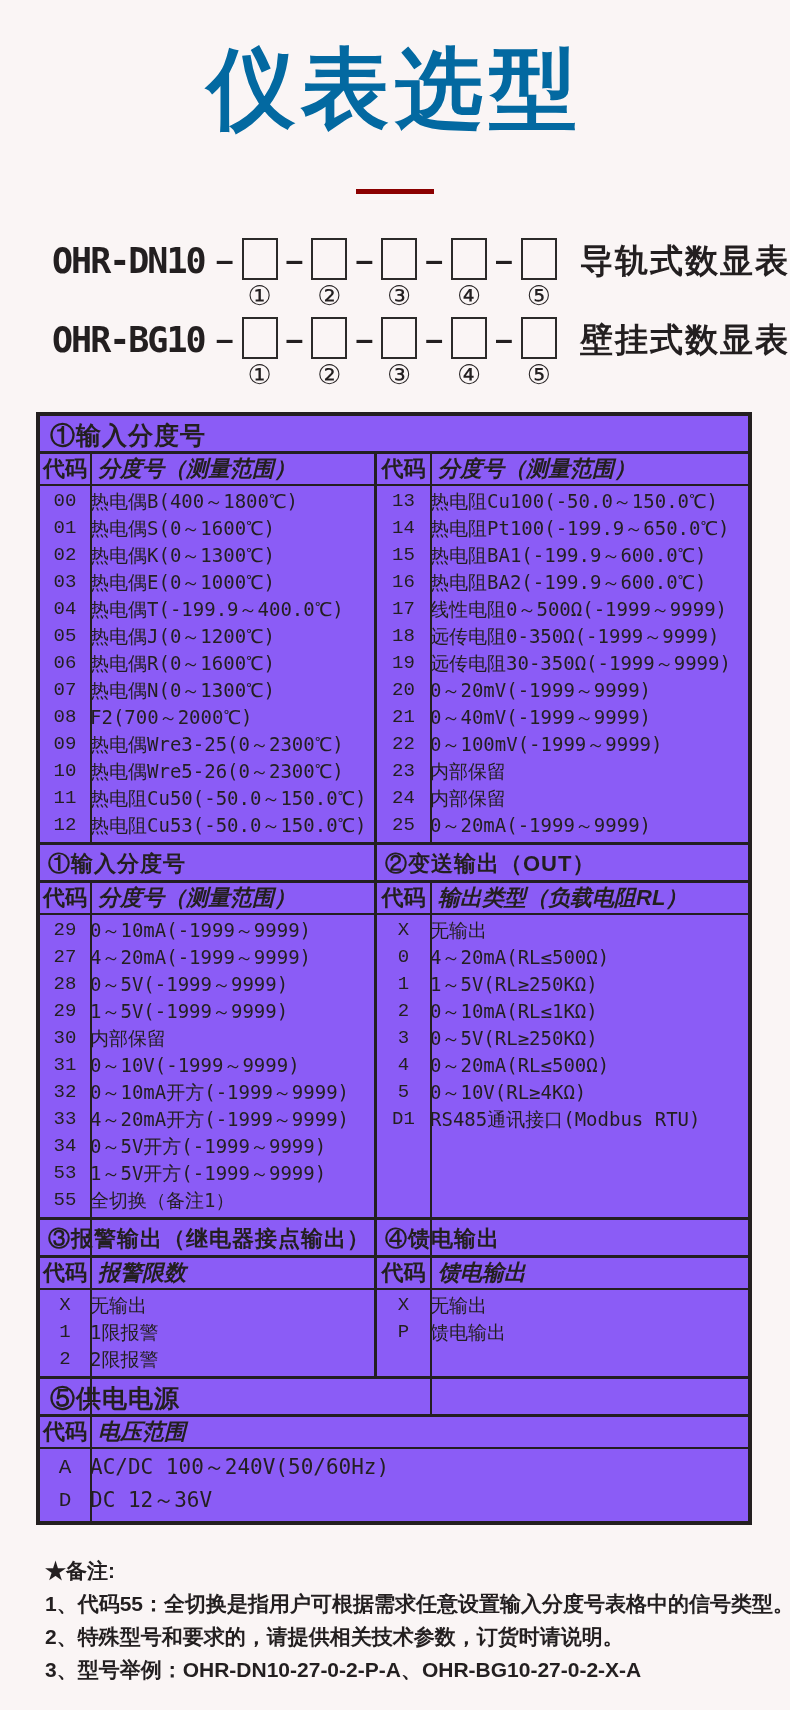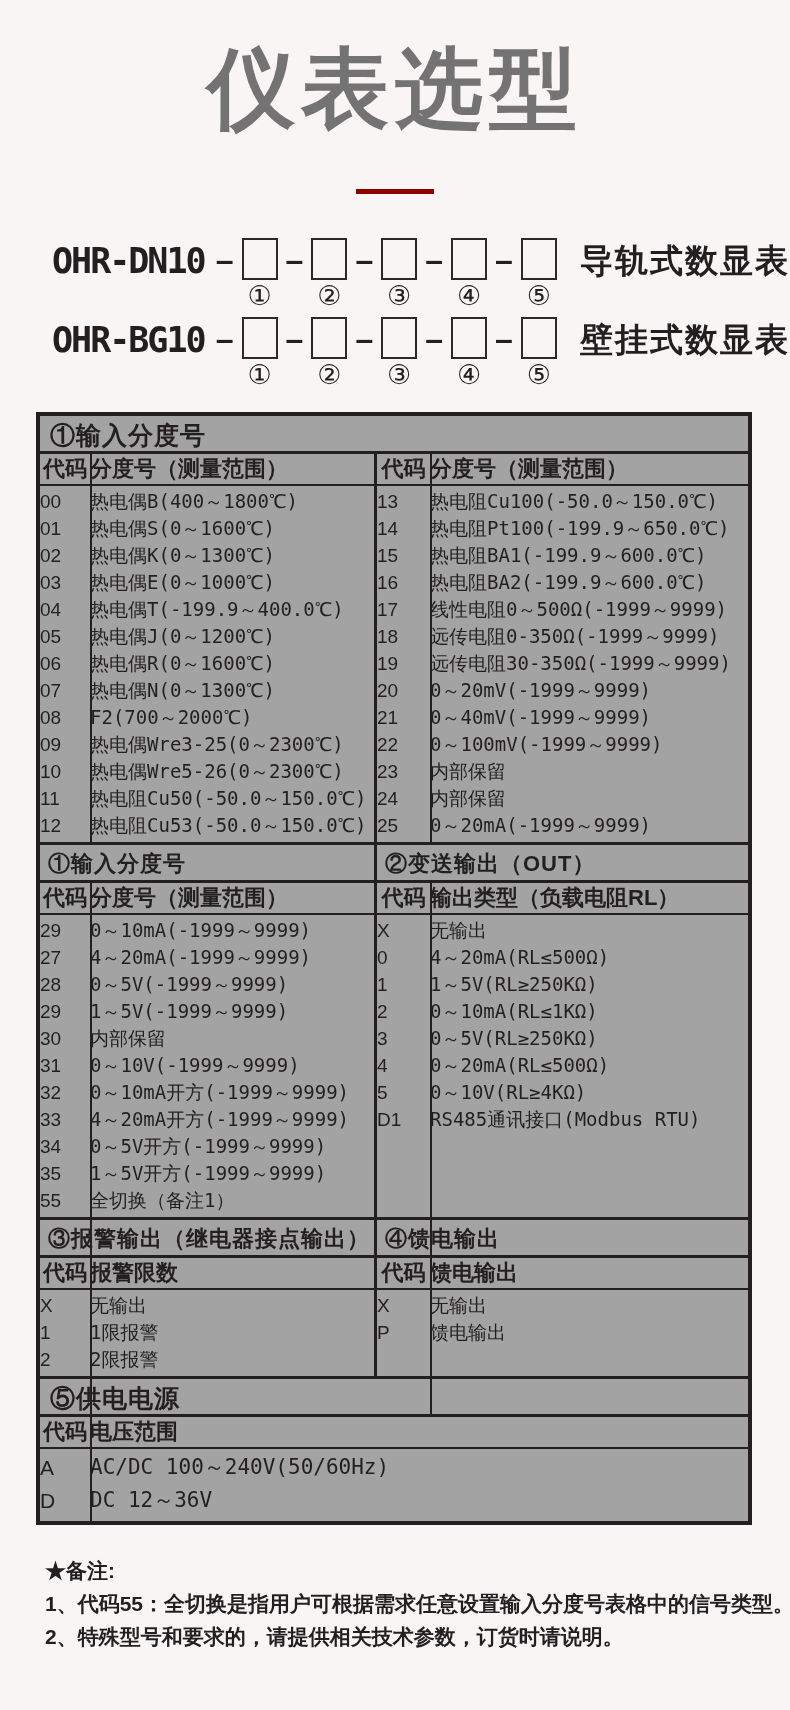--- a/index.html
+++ b/index.html
@@ -12,21 +12,21 @@
     overflow: hidden;
   }
   
   .page-title {
     text-align: center;
     font-size: 88px;
     font-weight: 900;
     letter-spacing: 6px;
     padding-top: 40px;
     line-height: 1.12;
-    color: #737373;
+    color: #0369a1;
   }
   .red-rule {
     width: 78px; height: 5px;
     background: #8b0000;
     margin: 50px auto 0 auto;
   }
   
   .models { margin: 44px 0 0 52px; }
   .model-row { display: flex; align-items: flex-start; margin-bottom: 4px; justify-content: space-between; }
   .model-prefix {
@@ -47,21 +47,21 @@
   .circ { font-size: 27px; line-height: 33px; }
   .model-label {
     font-size: 33px; font-weight: 700; line-height: 46px;
     margin-left: 20px; letter-spacing: 2px; white-space: nowrap;
   }
   
   .seltable {
     width: 716px;
     margin: 20px 0 0 36px;
     border: 4px solid #231f20;
-    background: #a3a3a3;
+    background: #8b5cf6;
   }
   .section + .section { border-top: 3px solid #231f20; }
   .sec-title {
     font-size: 25px; font-weight: 700;
     line-height: 38px; height: 38px;
     padding-left: 10px; letter-spacing: 1px;
     border-bottom: 3px solid #231f20;
     white-space: nowrap; overflow: hidden;
   }
   .split { display: grid; grid-template-columns: 334px 1fr; }
@@ -74,30 +74,31 @@
   }
   .half-body.w53::before { left: 53px; }
   .hdr-row {
     display: grid; grid-template-columns: 50px 1fr;
     border-bottom: 2px solid #231f20;
     font-weight: 700; font-size: 22px; line-height: 30px; height: 32px;
     white-space: nowrap;
   }
   .w53 .hdr-row { grid-template-columns: 53px 1fr; }
   .hdr-code { text-align: center; }
-  .hdr-desc { overflow: hidden; }
+  .hdr-desc { padding-left: 8px; overflow: hidden; font-style: italic; }
   .rows { padding: 2px 0 3px 0; }
   .trow {
     display: grid; grid-template-columns: 50px 1fr;
     font-size: 19px; line-height: 27px; height: 27px;
     white-space: nowrap;
   }
   .w53 .trow { grid-template-columns: 53px 1fr; }
   .tcell.code {
-    font-family: Liberation Sans, sans-serif;
+    text-align: center;
+    font-family: Liberation Mono, monospace;
   }
   .tcell.desc {
     padding-left: 0; overflow: hidden;
     font-family: "DejaVu Sans Mono", monospace;
   }
   .power .trow { font-size: 21px; line-height: 33px; height: 33px; }
   .power .rows { padding: 2px 0 4px 0; }
   
   .notes { margin: 30px 0 0 45px; font-size: 21px; font-weight: 700; }
   .notes .note-title { line-height: 32px; }
@@ -366,21 +367,21 @@
               </div>
               <div class="trow">
                 <div class="tcell code">33</div>
                 <div class="tcell desc">4～20mA开方(-1999～9999)</div>
               </div>
               <div class="trow">
                 <div class="tcell code">34</div>
                 <div class="tcell desc">0～5V开方(-1999～9999)</div>
               </div>
               <div class="trow">
-                <div class="tcell code">35</div>
+                <div class="tcell code">53</div>
                 <div class="tcell desc">1～5V开方(-1999～9999)</div>
               </div>
               <div class="trow">
                 <div class="tcell code">55</div>
                 <div class="tcell desc">全切换（备注1）</div>
               </div>
             </div>
         </div>
       </div>
       <div class="half half-right">
@@ -495,13 +496,14 @@
         </div>
     </div>
   </div>
 
 </div>
 
 <div class="notes">
   <div class="note-title">★备注:</div>
   <div class="note-item">1、代码55：全切换是指用户可根据需求任意设置输入分度号表格中的信号类型。</div>
   <div class="note-item">2、特殊型号和要求的，请提供相关技术参数，订货时请说明。</div>
+  <div class="note-item">3、型号举例：OHR-DN10-27-0-2-P-A、OHR-BG10-27-0-2-X-A</div>
 </div>
 
 </body></html>

